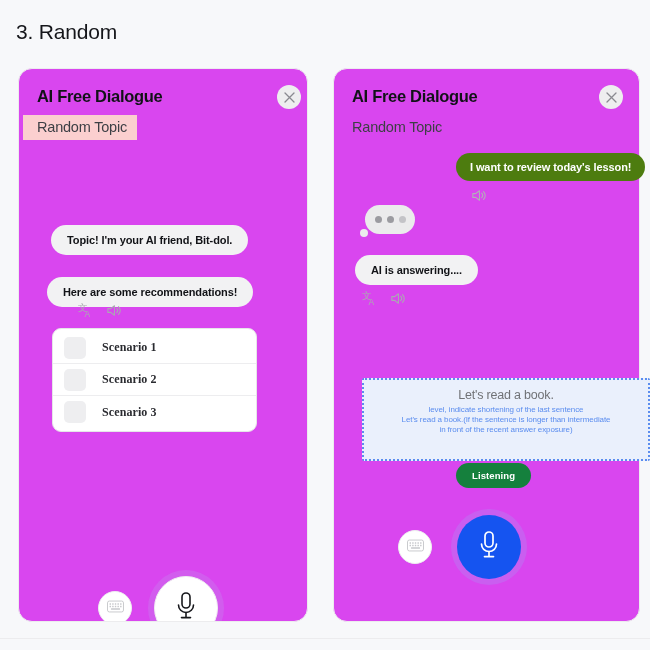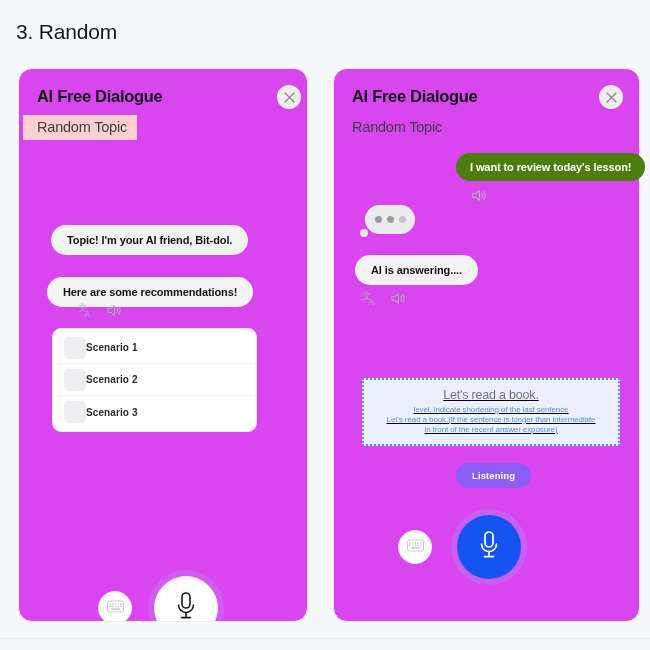--- a/index.html
+++ b/index.html
@@ -183,60 +183,60 @@
   }
   .scenario-row:last-child { border-bottom: none; }
   .scenario-thumb {
     width: 22px;
     height: 22px;
     border-radius: 5px;
     background: #eeeef0;
     flex: none;
   }
   .scenario-label {
-    margin-left: 0;
-    font-size: 10px;
+    margin-left: 16px;
+    font-size: 12px;
     color: #2a2b30;
     font-weight: bold;
     letter-spacing: 0.1px;
+    font-family: Liberation Serif, serif;
   }
 
   
   .prompt-box {
     position: absolute;
     left: 362px;
     top: 378px;
-    width: 258px;
+    width: 288px;
     background: #eaf0fc;
     border: 2px dotted #5b8def;
     border-radius: 2px;
     box-sizing: border-box;
-    padding: 8px 8px 10px;
+    padding: 8px 8px 25px;
     text-align: center;
-    text-decoration: underline;
   }
   .prompt-main {
     font-size: 12.5px;
     color: #707276;
     letter-spacing: -0.2px;
     margin-bottom: 3px;
   }
   .prompt-sub {
     font-size: 8px;
     color: #5b8def;
     line-height: 1.22;
     letter-spacing: -0.1px;
   }
 
   
   .listening-pill {
     position: absolute;
     left: 456px;
     top: 463px;
-    background: #8b5cf6;
+    background: #15803d;
     color: #ffffff;
     font-size: 9.5px;
     font-weight: bold;
     padding: 7px 16px;
     border-radius: 13px;
     letter-spacing: 0.1px;
   }
 
   
   .keyboard-btn {

